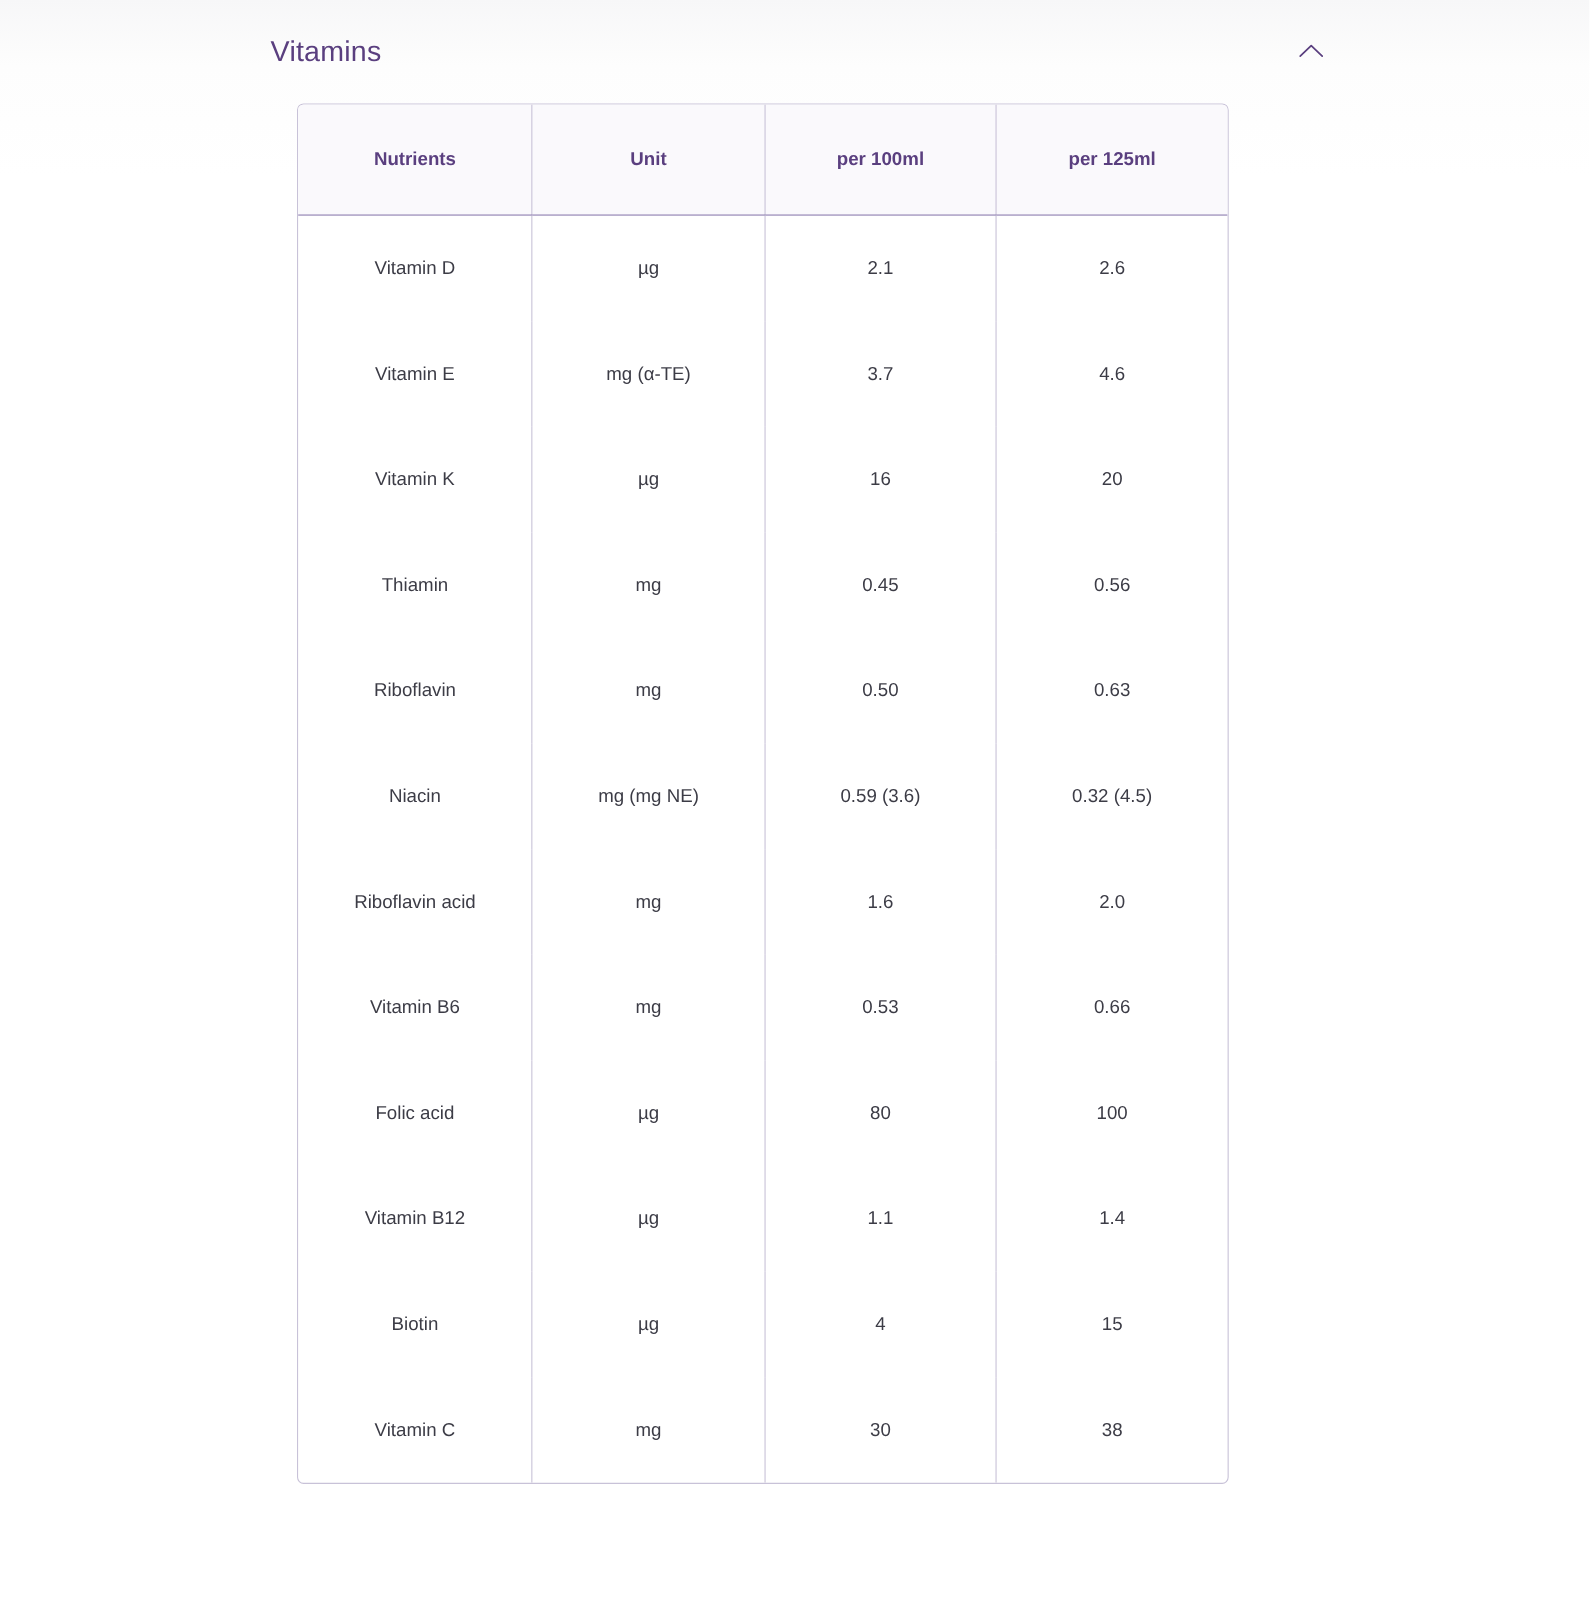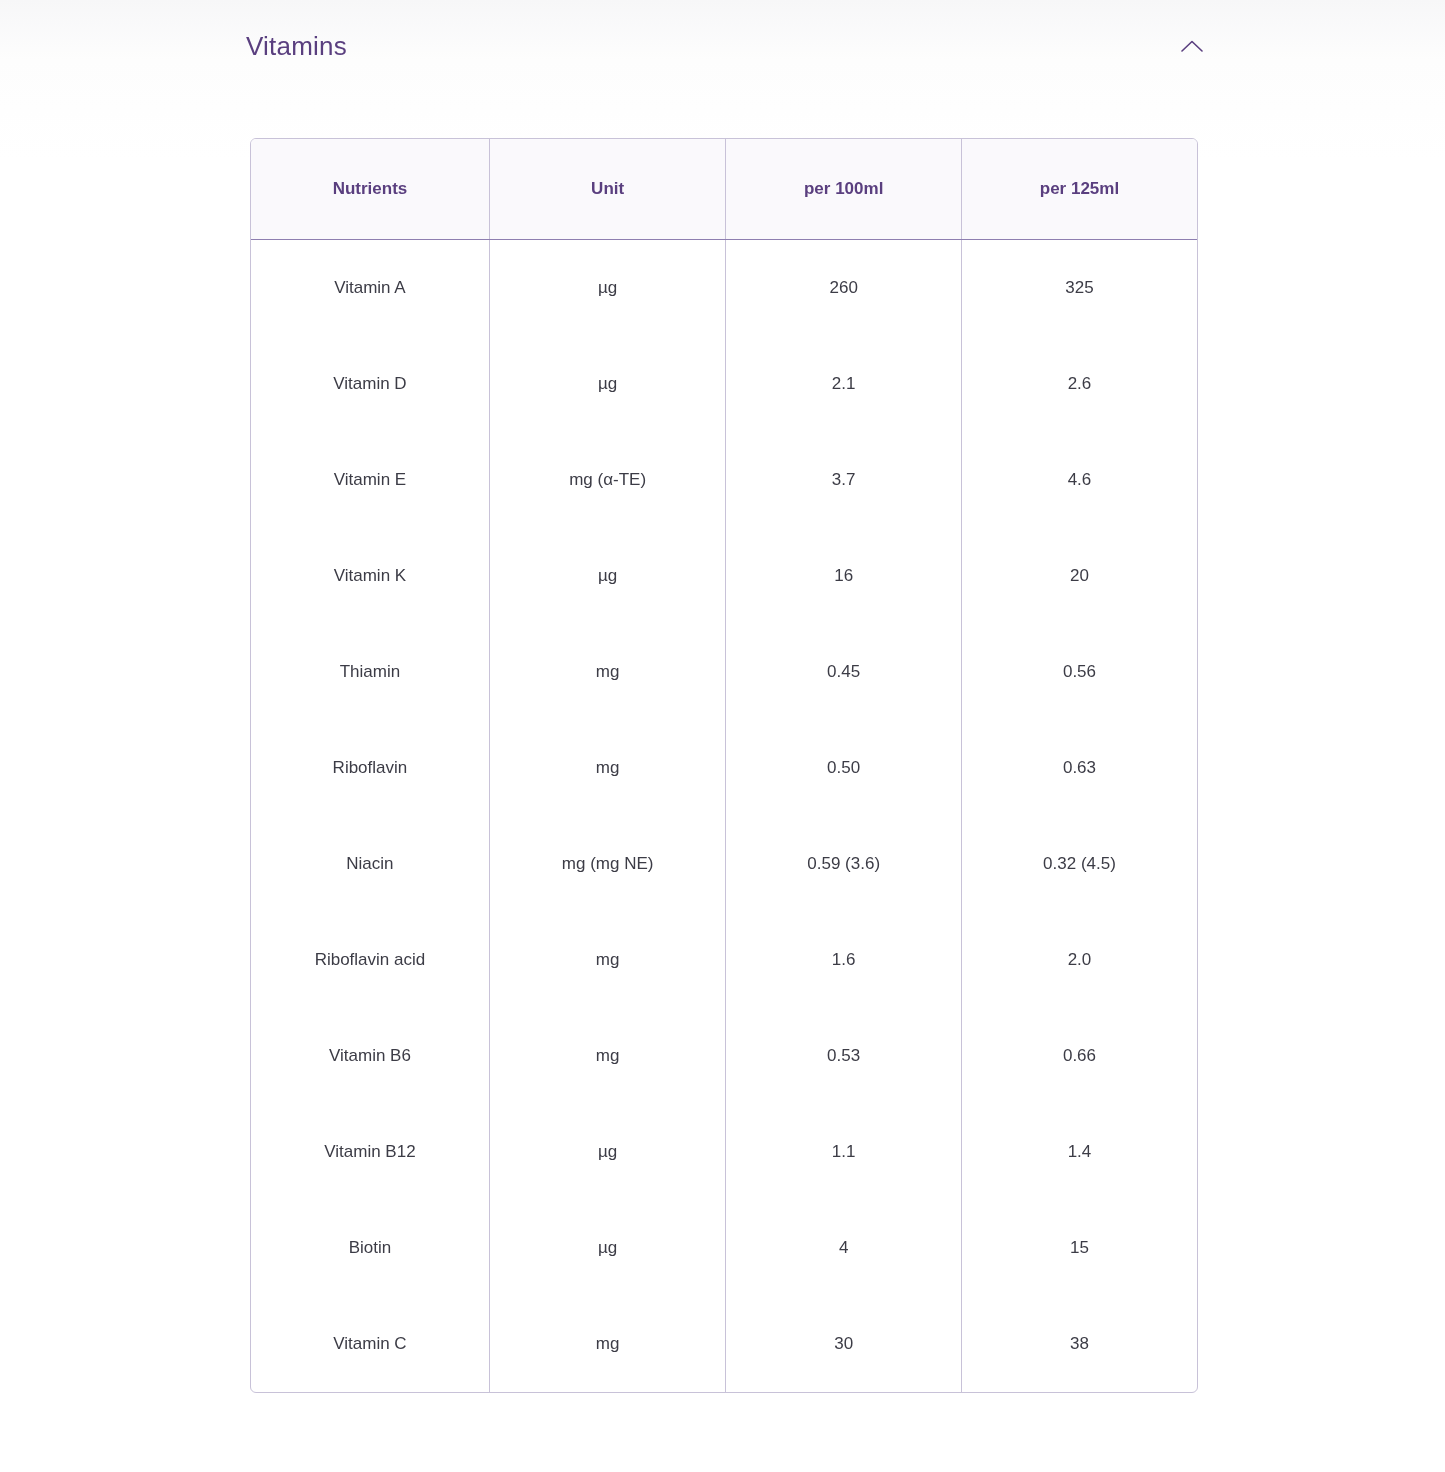--- a/index.html
+++ b/index.html
@@ -46,29 +46,28 @@
     border: none;
     cursor: pointer;
   }
   .chevron {
     display: block;
     width: 22px;
     height: 12px;
   }
   .table-wrap {
     position: absolute;
-    left: 250px;
+    left: 270px;
     top: 94px;
-    width: 948px;
+    width: 847px;
     border: 1px solid #c8c2d8;
     border-radius: 6px;
     background: #ffffff;
     box-sizing: border-box;
     overflow: hidden;
-    margin-top: 44px;
   }
   table.nutrient-table {
     width: 100%;
     border-collapse: collapse;
     table-layout: fixed;
   }
   table.nutrient-table thead th {
     background: #faf9fc;
     color: #5a3f7f;
     font-size: 17px;
@@ -128,26 +127,20 @@
       <thead>
         <tr>
           <th>Nutrients</th>
           <th>Unit</th>
           <th>per 100ml</th>
           <th>per 125ml</th>
         </tr>
       </thead>
       <tbody>
         <tr>
-          <td>Vitamin A</td>
-          <td>µg</td>
-          <td>260</td>
-          <td>325</td>
-        </tr>
-        <tr>
           <td>Vitamin D</td>
           <td>µg</td>
           <td>2.1</td>
           <td>2.6</td>
         </tr>
         <tr>
           <td>Vitamin E</td>
           <td>mg (α-TE)</td>
           <td>3.7</td>
           <td>4.6</td>
@@ -182,20 +175,26 @@
           <td>1.6</td>
           <td>2.0</td>
         </tr>
         <tr>
           <td>Vitamin B6</td>
           <td>mg</td>
           <td>0.53</td>
           <td>0.66</td>
         </tr>
         <tr>
+          <td>Folic acid</td>
+          <td>µg</td>
+          <td>80</td>
+          <td>100</td>
+        </tr>
+        <tr>
           <td>Vitamin B12</td>
           <td>µg</td>
           <td>1.1</td>
           <td>1.4</td>
         </tr>
         <tr>
           <td>Biotin</td>
           <td>µg</td>
           <td>4</td>
           <td>15</td>

